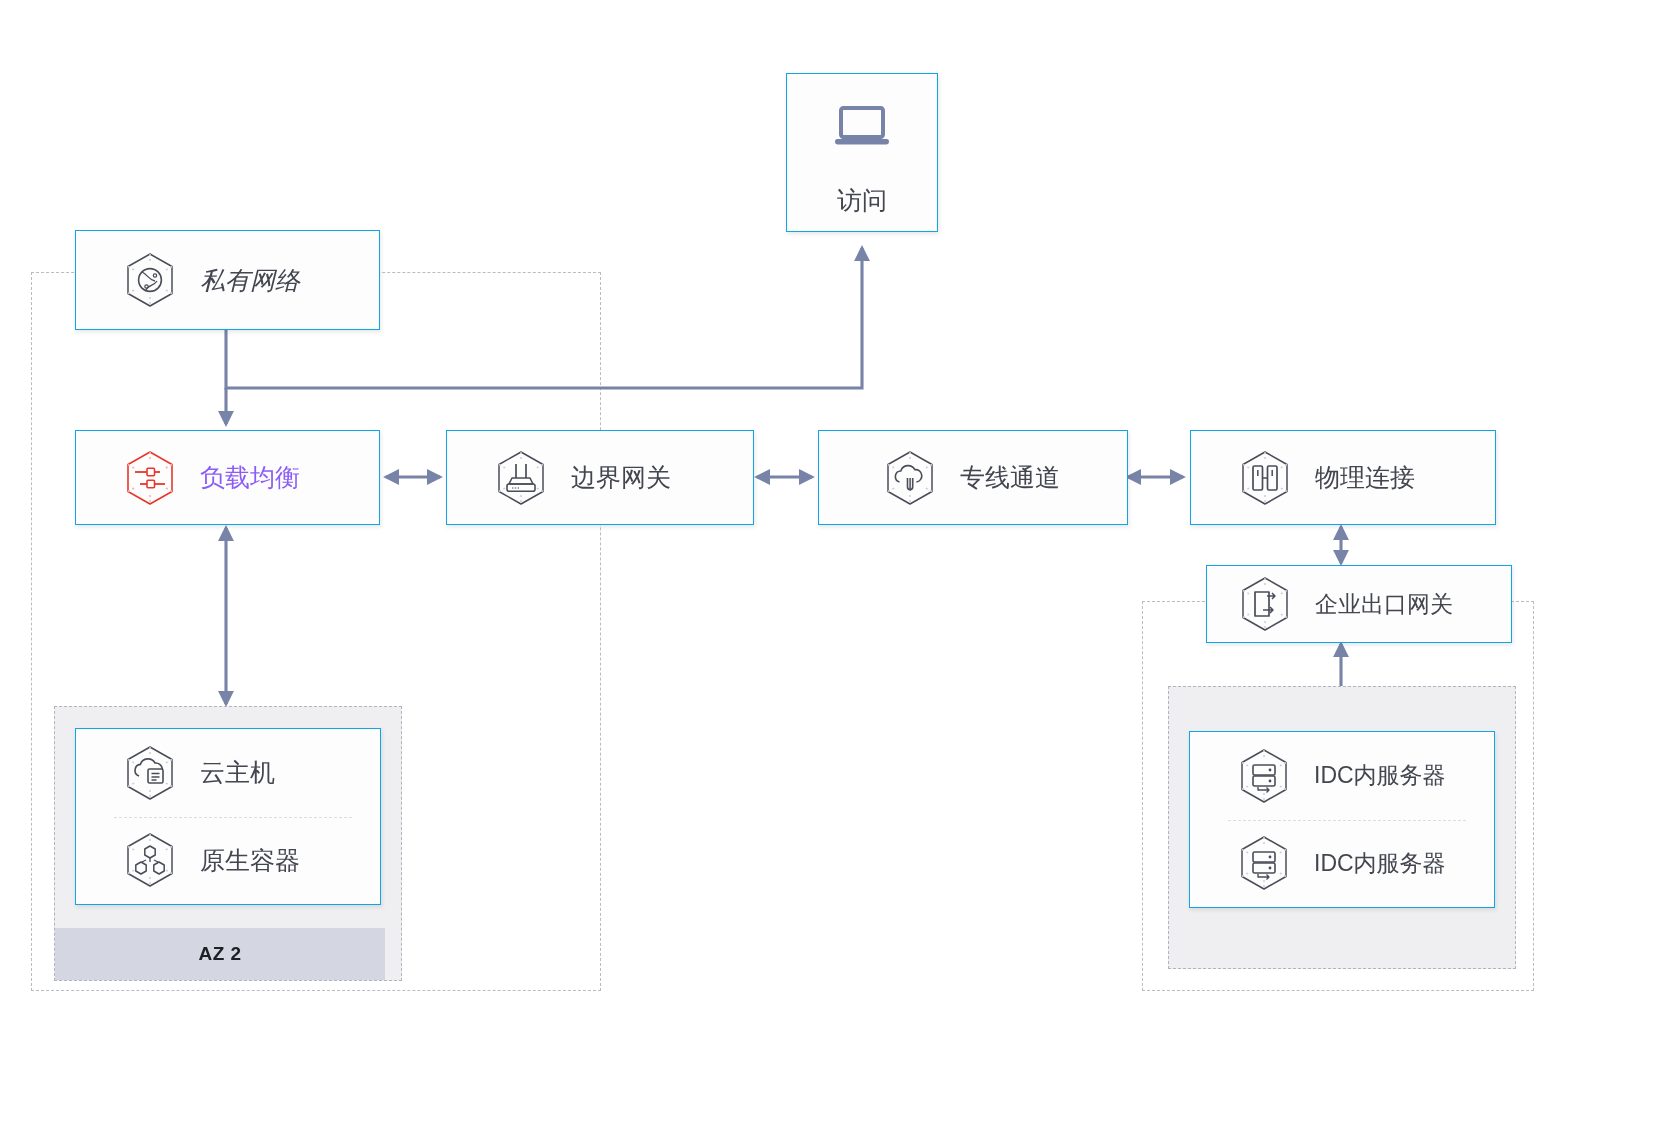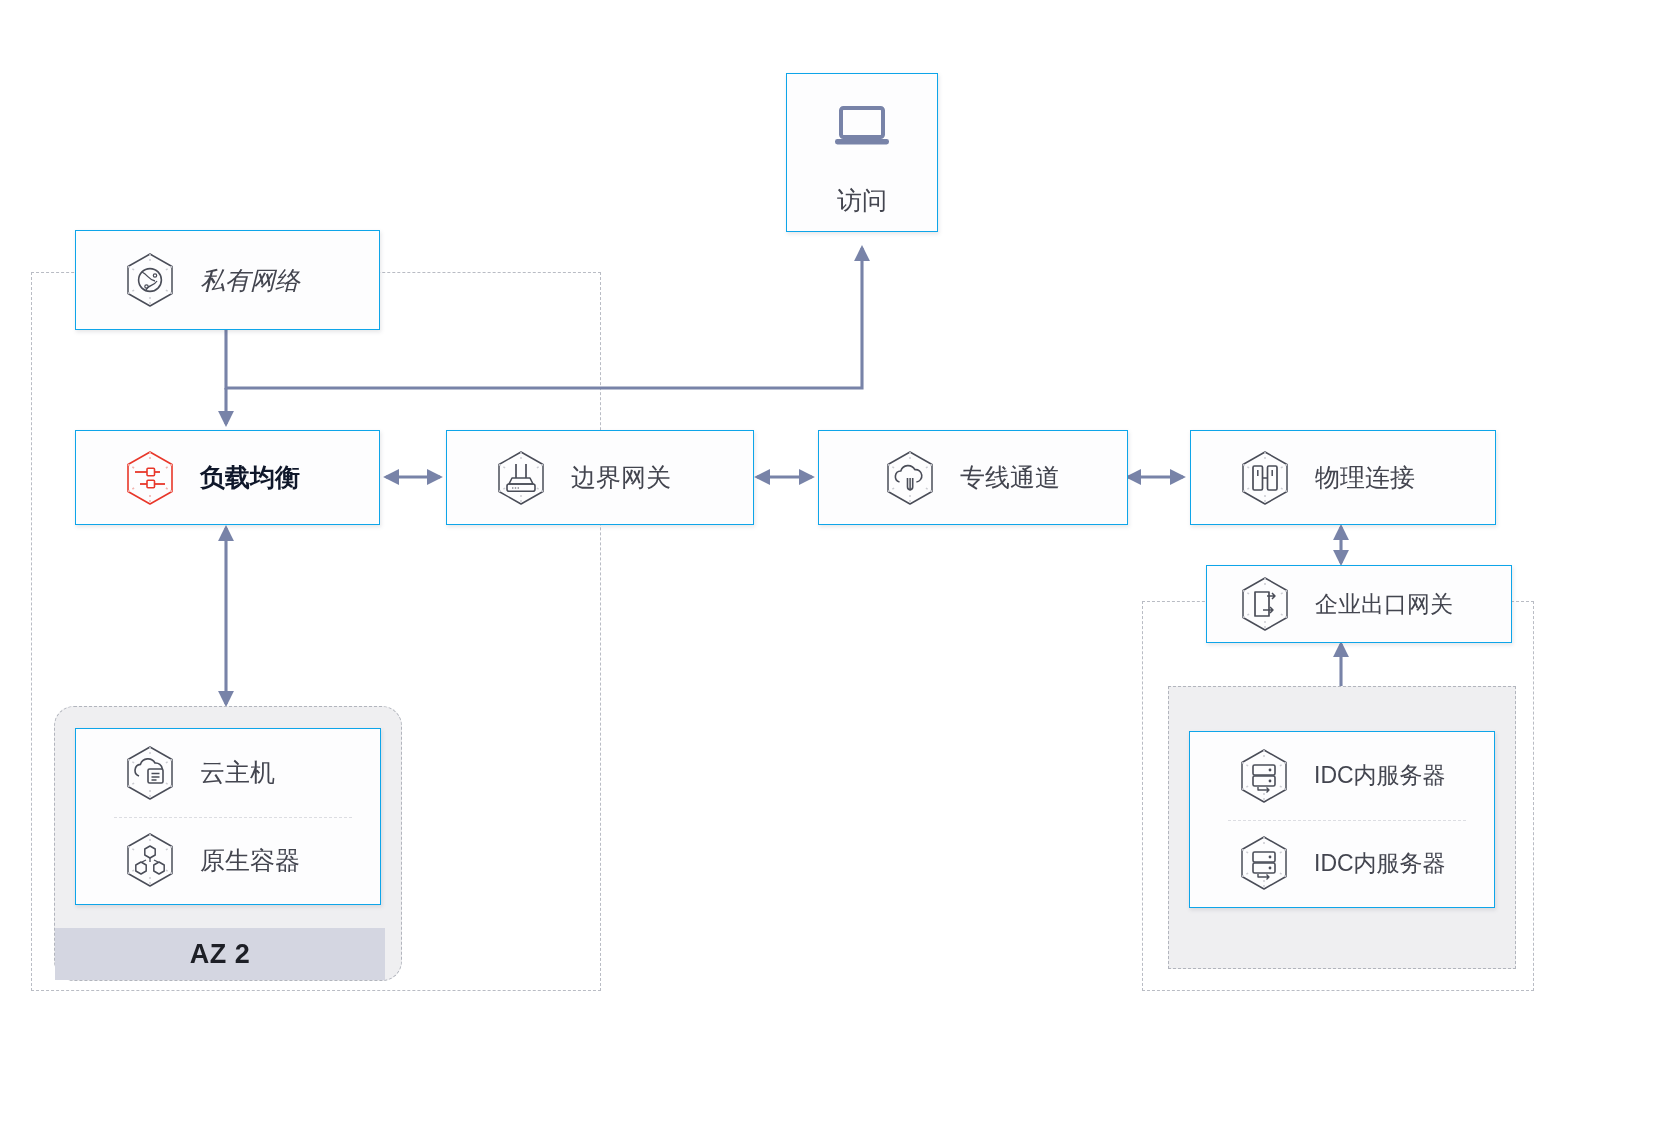--- a/index.html
+++ b/index.html
@@ -39,21 +39,21 @@
   }
   .az-footer{
     position:absolute;
     left:0;right:16px;bottom:0;
     height:52px;
     background:#d4d6e1;
     display:flex;
     align-items:center;
     justify-content:center;
     font-weight:bold;
-    font-size:27px;
+    font-size:19px;
     color:#1d1f26;
     letter-spacing:.5px;
   }
 
   
   .idc-group{
     position:absolute;
     box-sizing:border-box;
     border:1.6px dashed #b2b5bd;
     background:#efeff1;
@@ -103,21 +103,21 @@
   }
   .lbl{
     margin-left:22px;
     font-size:25px;
     color:#43454f;
     white-space:nowrap;
     line-height:1;
   }
   .lbl.small{font-size:23px;}
   .card.accent{ }
-  .card.accent .lbl{ color:#0f172a; font-weight:bold;text-align:center; }
+  .card.accent .lbl{ color:#8b5cf6; font-weight:normal;text-align:center; }
 
   
   .card.vert{
     flex-direction:column;
     justify-content:center;
     align-items:center;
   }
   .card.vert .ico{width:74px;height:74px;flex:0 0 auto;}
   .card.vert .lbl{margin-left:0;margin-top:22px;font-size:25px;}
 </style>
@@ -152,21 +152,21 @@
       <path d="M1128,477 L1183,477" marker-start="url(#ah2)" marker-end="url(#ah)"></path>
 
       <path d="M1341,527 L1341,563" marker-start="url(#ah2)" marker-end="url(#ah)"></path>
 
       <path d="M1341,644 L1341,730" marker-start="url(#ah2)" marker-end="url(#ah)"></path>
 
       <path d="M226,528 L226,704" marker-start="url(#ah2)" marker-end="url(#ah)"></path>
     </g>
   </svg>
 
-  <div class="az-group" style="left:54px;top:706px;width:348px;height:275px;border-radius:20px;">
+  <div class="az-group" style="left:54px;top:706px;width:348px;height:275px;">
     <div class="card stack" style="left:20px;top:21px;width:306px;height:177px;position:absolute;">
       <div class="srow">
         <span class="ico">
           <svg viewBox="0 0 56 60" width="56" height="60" fill="none" stroke="#4a4d58" stroke-width="1.5" stroke-linejoin="round">
             <path d="M28 4 L50 16.5 L50 43.5 L28 56 L6 43.5 L6 16.5 Z"></path>
             <g stroke="#cbccd2" stroke-dasharray="2 3">
               <path d="M28 4 L28 13"></path>
                 <path d="M28 47 L28 56"></path>
               <path d="M6 16.5 L14 21"></path>
                 <path d="M50 16.5 L42 21"></path>

